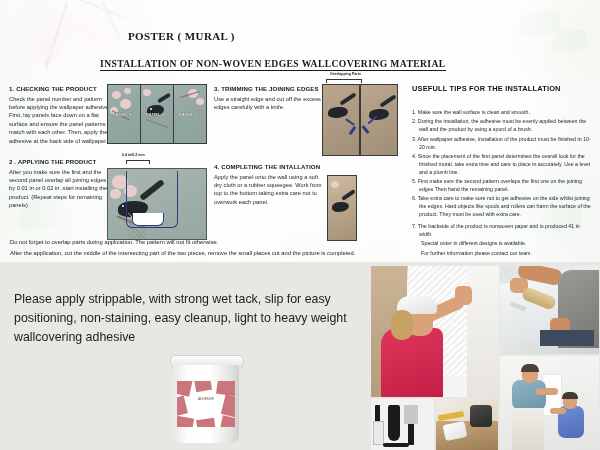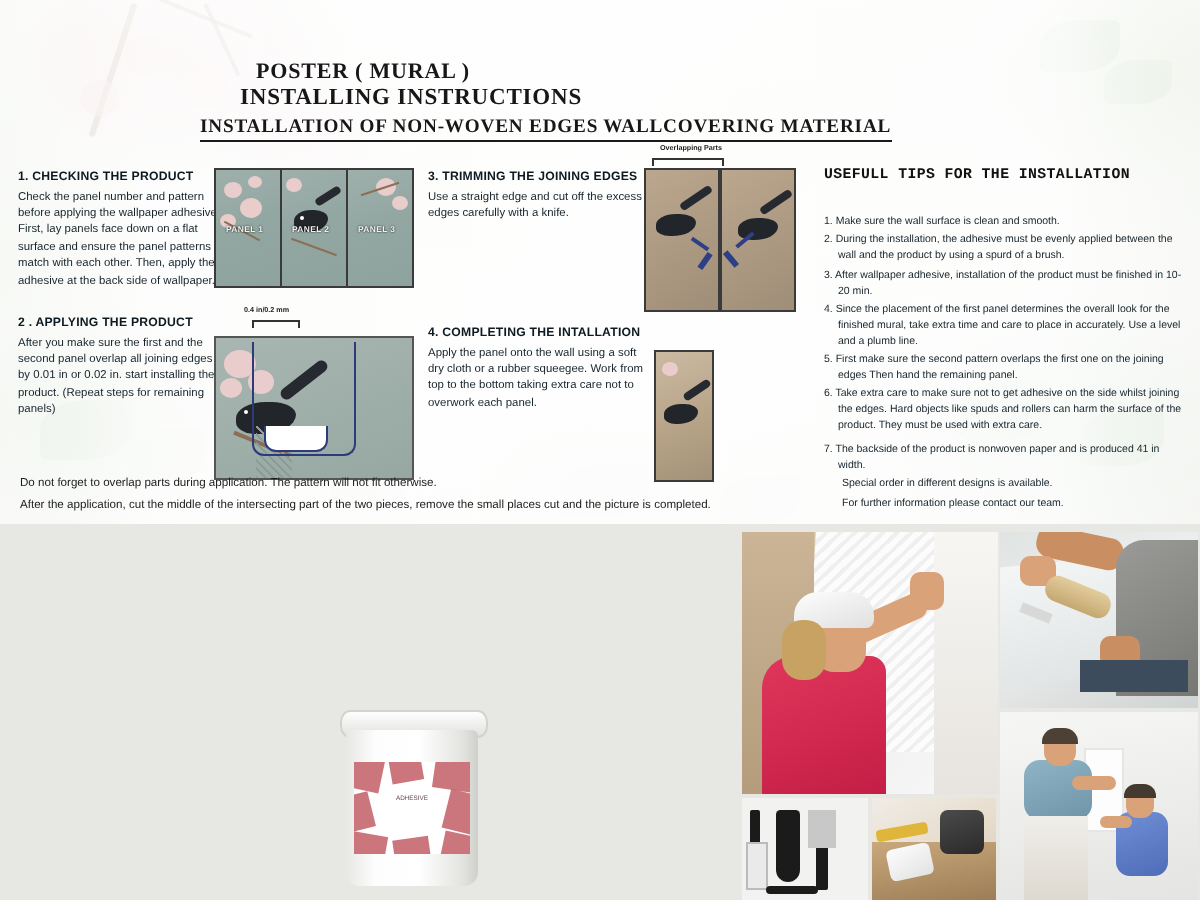--- a/index.html
+++ b/index.html
@@ -38,21 +38,21 @@
   .step .st{font-size:6.1px;font-weight:bold;letter-spacing:.12px;display:block;margin-bottom:2.5px;color:#0d1a22;}
   .step p{margin:0;font-size:5.7px;line-height:1.48;letter-spacing:.02px;}
 
   #step1{left:9px;top:85px;width:103px;}
   #step2{left:9px;top:158px;width:103px;}
   #step3{left:214px;top:85px;width:108px;}
   #step4{left:214px;top:163px;width:110px;}
 
   
   #tips{position:absolute;left:412px;top:84px;width:182px;color:#16242c;}
-  #tips .tt{font-family:Liberation Mono, monospace;font-weight:bold;font-size:7.4px;letter-spacing:.2px;display:block;margin-bottom:16px;color:#111;}
+  #tips .tt{font-family:Liberation Sans, sans-serif;font-weight:bold;font-size:7.4px;letter-spacing:.2px;display:block;margin-bottom:16px;color:#111;}
   #tips .tip{font-size:5.25px;line-height:1.5;margin-bottom:1.5px;padding-left:7px;text-indent:-7px;}
   #tips .tip.noidx{padding-left:9px;text-indent:0;}
 
   
   #notes{position:absolute;left:10px;top:237px;width:560px;color:#1b1b1b;}
   #notes .nl{font-size:5.8px;line-height:1.9;}
 
   
   .dpanel{position:absolute;border:1.1px solid #3a3a3a;overflow:hidden;
     background:linear-gradient(160deg,#9fb0ab 0%,#93a7a2 45%,#8ea39d 100%);}
@@ -138,21 +138,20 @@
     <div class="leafy" style="left:540px;top:205px;width:42px;height:28px;background:#c8dac1;"></div>
     <div class="leafy" style="left:20px;top:200px;width:46px;height:30px;background:#c3d6bd;"></div>
     <div class="leafy" style="left:64px;top:215px;width:38px;height:26px;background:#cedfc8;"></div>
     <div class="leafy" style="left:280px;top:232px;width:44px;height:26px;background:#cfe0c9;"></div>
     <div class="leafy" style="left:360px;top:238px;width:40px;height:24px;background:#d5e3cf;"></div>
     <div class="leafy" style="left:165px;top:228px;width:40px;height:26px;background:#cddfc7;"></div>
     <div id="whitewash"></div>
   </div>
 
   <div class="hdr" id="title1">POSTER ( MURAL )</div>
-  <div class="hdr" id="title2">INSTALLING INSTRUCTIONS</div>
   <div class="hdr" id="subtitle">INSTALLATION OF NON-WOVEN EDGES WALLCOVERING MATERIAL</div>
 
   <div class="step" id="step1">
     <span class="st">1. CHECKING THE PRODUCT</span>
     <p>Check the panel number and pattern before applying the wallpaper adhesive. First, lay panels face down on a flat surface and ensure the panel patterns match with each other. Then, apply the adhesive at the back side of wallpaper.</p>
   </div>
 
   <div class="step" id="step2">
     <span class="st">2 . APPLYING THE PRODUCT</span>
     <p>After you make sure the first and the second panel overlap all joining edges by 0.01 in or 0.02 in. start installing the product. (Repeat steps for remaining panels)</p>
@@ -244,20 +243,21 @@
     <div class="bird-tail" style="left:13px;top:17px;width:15px;height:4px;transform:rotate(-34deg);border-radius:2px;"></div>
     <div class="blsm" style="left:3px;top:5px;width:8px;height:7px;"></div>
   </div>
 
   <div id="notes">
     <div class="nl">Do not forget to overlap parts during application. The pattern will not fit otherwise.</div>
     <div class="nl">After the application, cut the middle of the intersecting part of the two pieces, remove the small places cut and the picture is completed.</div>
   </div>
 
   <div id="lower"></div>
+  <div id="lbody">Please apply strippable, with strong wet tack, slip for easy positioning, non-staining, easy cleanup, light to heavy weight wallcovering adhesive</div>
 
   <div id="bucket">
     <div class="lid"></div>
     <div class="body"></div>
     <div class="label">
       <div class="lblotch" style="left:-4px;top:-2px;width:18px;height:16px;transform:rotate(12deg);"></div>
       <div class="lblotch" style="left:18px;top:-4px;width:16px;height:14px;transform:rotate(-10deg);"></div>
       <div class="lblotch" style="left:40px;top:-2px;width:20px;height:16px;transform:rotate(8deg);"></div>
       <div class="lblotch" style="left:-5px;top:16px;width:14px;height:18px;transform:rotate(-14deg);"></div>
       <div class="lblotch" style="left:46px;top:15px;width:16px;height:20px;transform:rotate(14deg);"></div>

